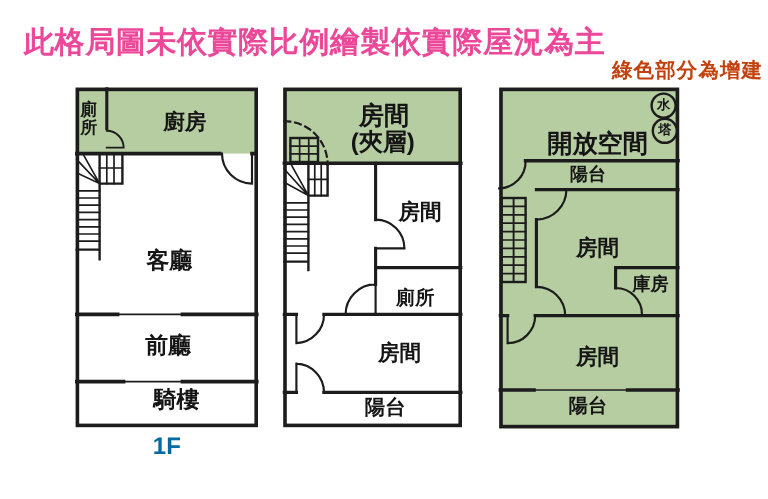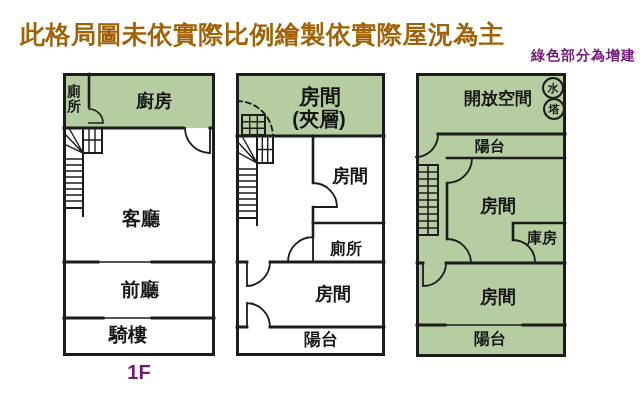--- a/index.html
+++ b/index.html
@@ -1,24 +1,24 @@
 <!DOCTYPE html>
 <html><head>
 <meta charset="utf-8">
 <style>
   html,body{margin:0;padding:0;background:#fff;}
   body{width:640px;height:416px;font-family:"Liberation Sans",sans-serif;-webkit-font-smoothing:antialiased;}
   .stage{position:relative;width:640px;height:416px;background:#fff;overflow:hidden;}
-  .page-title{position:absolute;left:20px;top:18px;font-size:25px;font-weight:700;color:#a16207;white-space:nowrap;letter-spacing:.5px;}
-  .legend-note{position:absolute;right:4px;top:47px;font-size:14px;font-weight:700;color:#701a75;letter-spacing:1px;}
+  .page-title{position:absolute;left:20px;top:18px;font-size:25px;font-weight:700;color:#ec4899;white-space:nowrap;letter-spacing:.5px;}
+  .legend-note{position:absolute;right:4px;top:47px;font-size:17px;font-weight:700;color:#c2410c;letter-spacing:1px;}
   .plan{position:absolute;}
   .plan svg{position:absolute;left:0;top:0;overflow:visible;display:block;}
   .room-label{position:absolute;transform:translate(-50%,-50%);font-weight:700;color:#151515;white-space:nowrap;text-align:center;line-height:1.1;}
   .room-label.wrap{white-space:normal;transform:none;text-align:left;word-break:break-all;}
-  .floor-label{position:absolute;left:0;right:0;text-align:center;font-weight:700;font-size:20px;color:#701a75;}
+  .floor-label{position:absolute;left:0;right:0;text-align:center;font-weight:700;font-size:20px;color:#0369a1;}
 </style>
 </head>
 <body>
 
 <div class="stage">
 
   <div class="page-title">此格局圖未依實際比例繪製依實際屋況為主</div>
   <div class="legend-note">綠色部分為增建</div>
 
   <div class="plan" style="left:63px;top:73px;width:152px;height:283px;">
@@ -40,21 +40,21 @@
       <g stroke="#1c1c1c" fill="none" stroke-linecap="square">
         <path d="M39,55 V80 M20,80 H39 M20,55 V80 M20,80 V135 M1,135 H20 M20,135 V143" stroke-width="2"></path>
         <path d="M26,55 V80 M32,55 V80 M20,67 H39 M1,86 H20 M1,92 H20 M1,98 H20 M1,104 H20 M1,110 H20 M1,116 H20 M1,122 H20 M1,128 H20" stroke-width="1.4"></path>
         <path d="M20,80 L6,55 M20,80 L1,60 M20,80 L1,71" stroke-width="1.4"></path>
       </g>
     </svg>
     <div class="room-label wrap" style="left:4px;top:11px;width:18px;font-size:14px;">廁所</div>
     <div class="room-label" style="left:91px;top:29px;font-size:18px;">廚房</div>
     <div class="room-label" style="left:78px;top:146px;font-size:19px;">客廳</div>
     <div class="room-label" style="left:77px;top:217px;font-size:19px;text-align:right;">前廳</div>
-    <div class="room-label" style="left:65px;top:262px;font-size:19px;">騎樓</div>
+    <div class="room-label" style="left:84px;top:262px;font-size:19px;">騎樓</div>
     <div class="floor-label" style="top:288px;">1F</div>
   </div>
 
   <div class="plan" style="left:236px;top:73px;width:149px;height:283px;">
     <svg width="149" height="283" viewBox="0 0 149 283">
       <rect x="0" y="0" width="149" height="63" fill="#b6cda2"></rect>
       <g stroke="#1c1c1c" fill="none" stroke-linecap="square">
         <rect x="1.5" y="1.5" width="146" height="280" stroke-width="3"></rect>
         <path d="M1,63 H148" stroke-width="3"></path>
         <path d="M77,63 V110 M77,134 V164" stroke-width="2.6"></path>
@@ -110,21 +110,21 @@
         <path d="M56,85 A25,25 0 0 1 31,110" stroke-width="1.8"></path>
         <path d="M31,166 A24,24 0 0 1 55,190" stroke-width="1.8"></path>
         <path d="M97,167 A22,22 0 0 1 119,189" stroke-width="1.8"></path>
         <path d="M30,190 A23,23 0 0 1 7,213 M7,190 V213" stroke-width="1.8"></path>
       </g>
       <g stroke="#1c1c1c" fill="#b6cda2" stroke-width="2">
         <circle cx="137" cy="15" r="10" fill="#b6cda2"></circle>
         <circle cx="138" cy="36" r="10" fill="#b6cda2"></circle>
       </g>
     </svg>
-    <div class="room-label" style="left:66px;top:26px;font-size:17px;padding-left:32px;">開放空間</div>
+    <div class="room-label" style="left:66px;top:47px;font-size:21px;padding-left:32px;">開放空間</div>
     <div class="room-label" style="left:137px;top:15px;font-size:11px;">水</div>
     <div class="room-label" style="left:138px;top:36px;font-size:11px;">塔</div>
     <div class="room-label" style="left:74px;top:73px;font-size:15px;">陽台</div>
     <div class="room-label" style="left:82px;top:134px;font-size:18px;">房間</div>
     <div class="room-label" style="left:126px;top:165px;font-size:15px;">庫房</div>
     <div class="room-label" style="left:82px;top:225px;font-size:18px;">房間</div>
     <div class="room-label" style="left:74px;top:266px;font-size:16px;">陽台</div>
   </div>
 
 </div>

